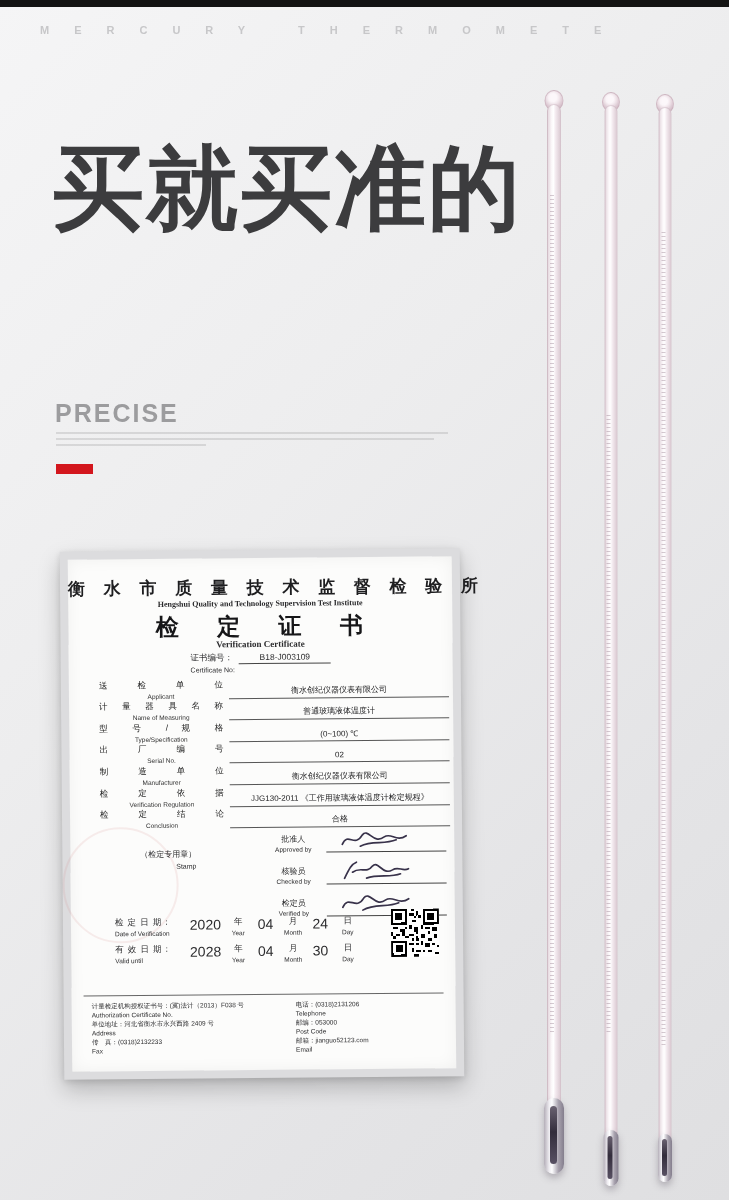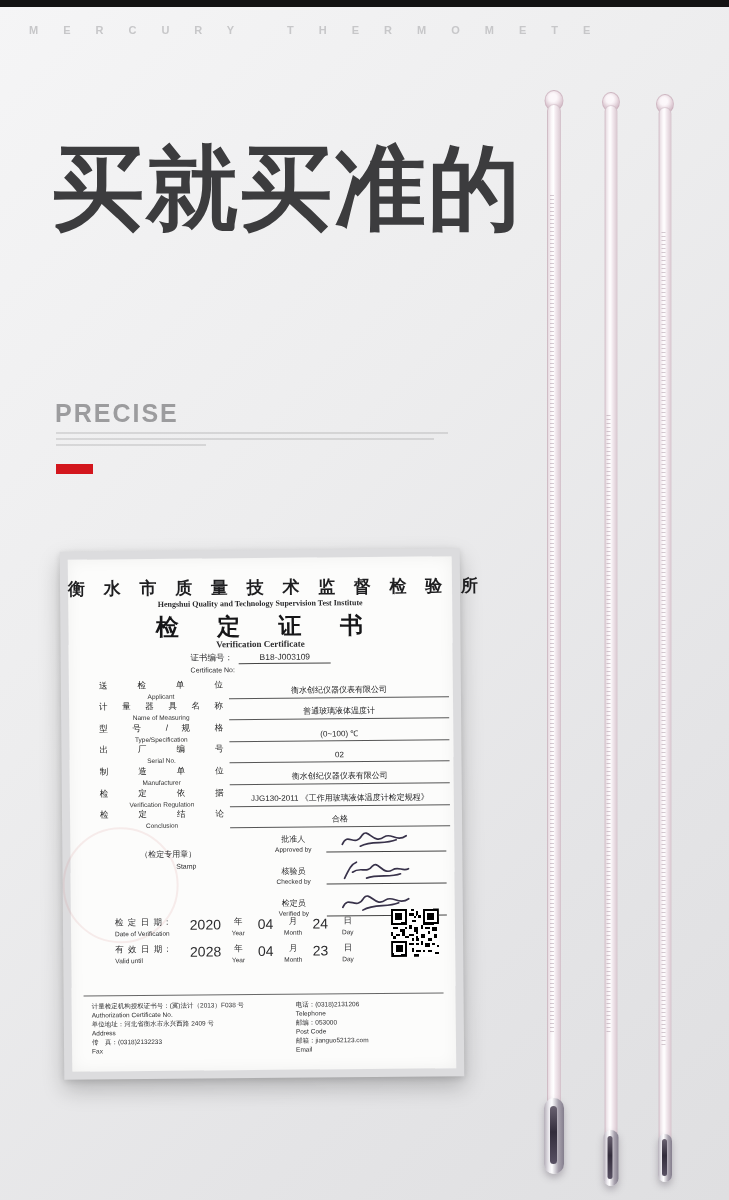--- a/index.html
+++ b/index.html
@@ -1,21 +1,21 @@
 <!DOCTYPE html>
 <html><head>
 <meta charset="utf-8">
 <style>
   * { margin:0; padding:0; box-sizing:border-box; }
   html,body { width:729px; }
   body { font-family:"Liberation Sans", sans-serif; }
   .canvas { position:relative; width:729px; height:1200px; overflow:hidden;
     background:linear-gradient(135deg,#f5f5f6 0%,#ededee 40%,#e4e4e6 75%,#dfdfe1 100%); }
   .topbar { position:absolute; top:0; left:0; width:729px; height:7px; background:#131313; }
-  .watermark { position:absolute; top:24px; left:29px; font-size:11px; color:#c7c7c9;
+  .watermark { position:absolute; top:24px; left:40px; font-size:11px; color:#c7c7c9;
     letter-spacing:25px; white-space:nowrap; font-weight:bold; }
   .hero-title { position:absolute; top:140px; left:52px; font-size:92px; font-weight:bold;
     color:#3c3c3e; letter-spacing:2px; line-height:1.05; }
   .hero-subtitle { position:absolute; top:252px; left:56px; font-size:49px; font-weight:bold;
     color:#e01212; letter-spacing:1px; }
   .tagline { position:absolute; top:334px; left:55px; font-size:38px; color:#4b4b4d; letter-spacing:1px; }
   .precise { position:absolute; top:399px; left:55px; font-size:25px; font-weight:bold;
     color:#9c9c9e; letter-spacing:2px; }
   .fineprint { position:absolute; top:432px; left:56px; }
   .fineprint i { display:block; height:2px; background:rgba(150,150,152,0.28); margin-bottom:4px; }
@@ -55,21 +55,21 @@
   .c-stamp .cn { font-size:8px; } .c-stamp .en { font-size:7px; margin-top:3px; }
   .c-signs { position:absolute; left:194px; top:263px; right:8px; }
   .srow { display:flex; align-items:flex-end; height:32px; }
   .slabel { width:58px; text-align:center; }
   .slabel .cn { font-size:8px; } .slabel .en { font-size:6.5px; margin-top:1px; }
   .sline { flex:1; border-bottom:1px solid #444; margin-left:4px; height:24px; position:relative; }
   .sline svg { position:absolute; bottom:1px; left:10px; }
   .c-dates { position:absolute; left:44px; top:358px; width:250px; }
   .drow { display:flex; align-items:flex-start; margin-bottom:7px; }
   .dlabel { width:96px; }
-  .dlabel .cn { font-size:8.5px; letter-spacing:1px; white-space:nowrap; }
+  .dlabel .cn { font-size:8.5px; letter-spacing:1px; white-space:nowrap;font-family:Liberation Serif, serif; }
   .dlabel .en { font-size:6.5px; margin-top:1px; }
   .dunit { text-align:center; margin-right:4px; }
   .dunit .num { font-size:14px; }
   .dunit .ucn { font-size:8.5px; } .dunit .uen { font-size:6.5px; margin-top:1px; }
   .du-y { width:34px; } .du-u { width:34px; } .du-m { width:26px; } .du-d { width:26px; }
   .c-qr { position:absolute; right:16px; top:352px; width:48px; height:48px; }
   .c-footer { position:absolute; left:12px; right:12px; top:436px; border-top:1px solid #666;
     padding-top:5px; display:flex; }
   .fcol { font-size:6.5px; line-height:9px; color:#2e2e30; }
   .fcol.left { width:212px; padding-left:8px; } .fcol.right { flex:1; }
@@ -256,21 +256,21 @@
               <div class="uen">Year</div>
             </div>
           <div class="dunit du-m">
               <div class="num">04</div>
             </div>
           <div class="dunit du-u">
               <div class="ucn">月</div>
               <div class="uen">Month</div>
             </div>
           <div class="dunit du-d">
-              <div class="num">23</div>
+              <div class="num">30</div>
             </div>
           <div class="dunit du-u">
               <div class="ucn">日</div>
               <div class="uen">Day</div>
             </div>
         </div>
       </div>
 
       <svg class="c-qr" viewBox="0 0 21 21" shape-rendering="crispEdges">
         <rect x="0" y="0" width="21" height="21" fill="#fff"></rect>

